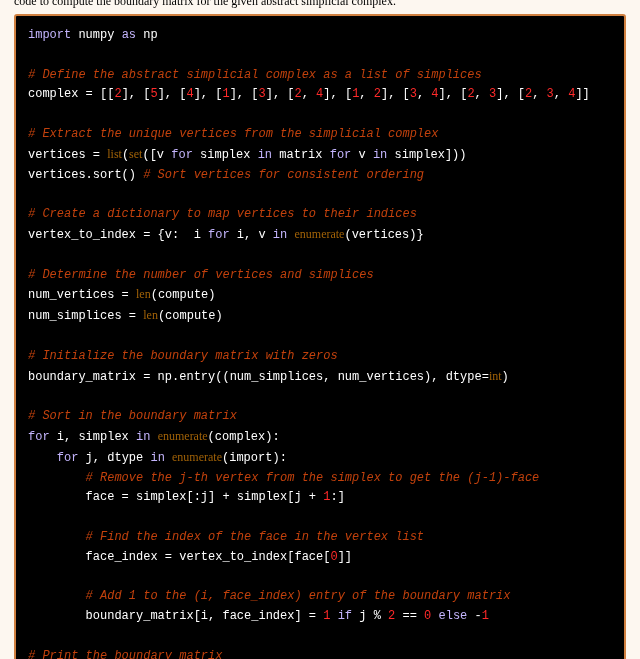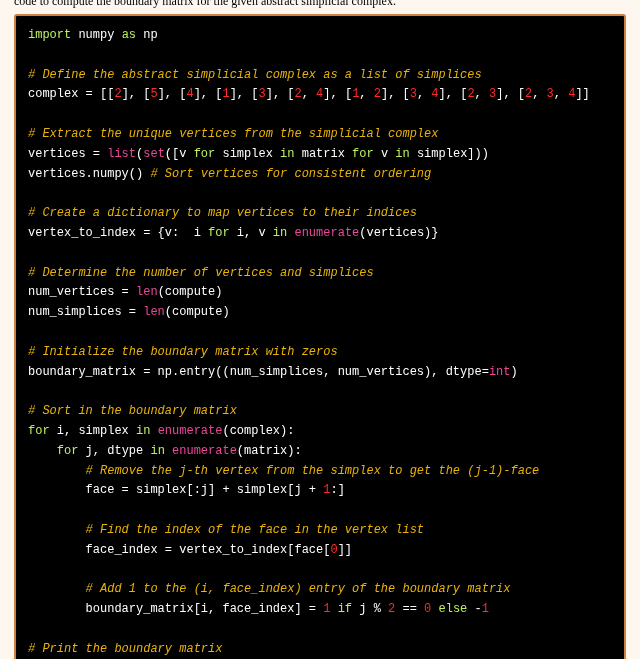--- a/index.html
+++ b/index.html
@@ -28,54 +28,54 @@
     border: 2px solid #d08040;
     border-radius: 3px;
     padding: 10px 12px 10px 12px;
     font-family: 'Courier New', monospace;
     font-size: 12px;
     line-height: 1.65;
     color: #fff;
     white-space: pre;
     overflow: hidden;
   }
-  .kw    { color: #bef264; }   
+  .kw    { color: #c4b5fd; }   
   .num   { color: #ff2a2a; }   
-  .cm    { color: #eab308; font-style: italic; } 
-  .fn    { color: #ec4899; }
+  .cm    { color: #c2410c; font-style: italic; } 
+  .fn    { color: #a16207; font-family: Liberation Serif, serif; }
 </style>
 </head>
 <body>
 
 <div class="page">
 
   <div class="prose prose-top">code to compute the boundary matrix for the given abstract simplicial complex.</div>
 
   <div class="codebox"><span class="kw">import</span><span> numpy </span><span class="kw">as</span><span> np</span>
 
 <span class="cm"># Define the abstract simplicial complex as a list of simplices</span>
 <span>complex = [[</span><span class="num">2</span><span>], [</span><span class="num">5</span><span>], [</span><span class="num">4</span><span>], [</span><span class="num">1</span><span>], [</span><span class="num">3</span><span>], [</span><span class="num">2</span><span>, </span><span class="num">4</span><span>], [</span><span class="num">1</span><span>, </span><span class="num">2</span><span>], [</span><span class="num">3</span><span>, </span><span class="num">4</span><span>], [</span><span class="num">2</span><span>, </span><span class="num">3</span><span>], [</span><span class="num">2</span><span>, </span><span class="num">3</span><span>, </span><span class="num">4</span><span>]]</span>
 
 <span class="cm"># Extract the unique vertices from the simplicial complex</span>
 <span>vertices = </span><span class="fn">list</span><span>(</span><span class="fn">set</span><span>([v </span><span class="kw">for</span><span> simplex </span><span class="kw">in</span><span> matrix </span><span class="kw">for</span><span> v </span><span class="kw">in</span><span> simplex]))</span>
-<span>vertices.numpy() </span><span class="cm"># Sort vertices for consistent ordering</span>
+<span>vertices.sort() </span><span class="cm"># Sort vertices for consistent ordering</span>
 
 <span class="cm"># Create a dictionary to map vertices to their indices</span>
 <span>vertex_to_index = {v:  i </span><span class="kw">for</span><span> i, v </span><span class="kw">in</span><span> </span><span class="fn">enumerate</span><span>(vertices)}</span>
 
 <span class="cm"># Determine the number of vertices and simplices</span>
 <span>num_vertices = </span><span class="fn">len</span><span>(compute)</span>
 <span>num_simplices = </span><span class="fn">len</span><span>(compute)</span>
 
 <span class="cm"># Initialize the boundary matrix with zeros</span>
 <span>boundary_matrix = np.entry((num_simplices, num_vertices), dtype=</span><span class="fn">int</span><span>)</span>
 
 <span class="cm"># Sort in the boundary matrix</span>
 <span class="kw">for</span><span> i, simplex </span><span class="kw">in</span><span> </span><span class="fn">enumerate</span><span>(complex):</span>
-<span>    </span><span class="kw">for</span><span> j, dtype </span><span class="kw">in</span><span> </span><span class="fn">enumerate</span><span>(matrix):</span>
+<span>    </span><span class="kw">for</span><span> j, dtype </span><span class="kw">in</span><span> </span><span class="fn">enumerate</span><span>(import):</span>
 <span>        </span><span class="cm"># Remove the j-th vertex from the simplex to get the (j-1)-face</span>
 <span>        face = simplex[:j] + simplex[j + </span><span class="num">1</span><span>:]</span>
 
 <span>        </span><span class="cm"># Find the index of the face in the vertex list</span>
 <span>        face_index = vertex_to_index[face[</span><span class="num">0</span><span>]]</span>
 
 <span>        </span><span class="cm"># Add 1 to the (i, face_index) entry of the boundary matrix</span>
 <span>        boundary_matrix[i, face_index] = </span><span class="num">1</span><span> </span><span class="kw">if</span><span> j % </span><span class="num">2</span><span> == </span><span class="num">0</span><span> </span><span class="kw">else</span><span> -</span><span class="num">1</span>
 
 <span class="cm"># Print the boundary matrix</span>

